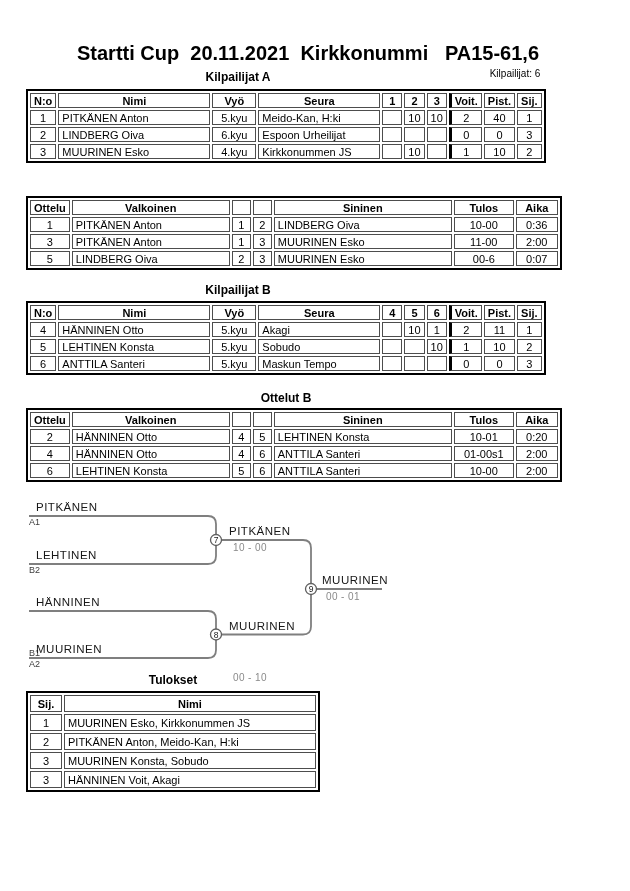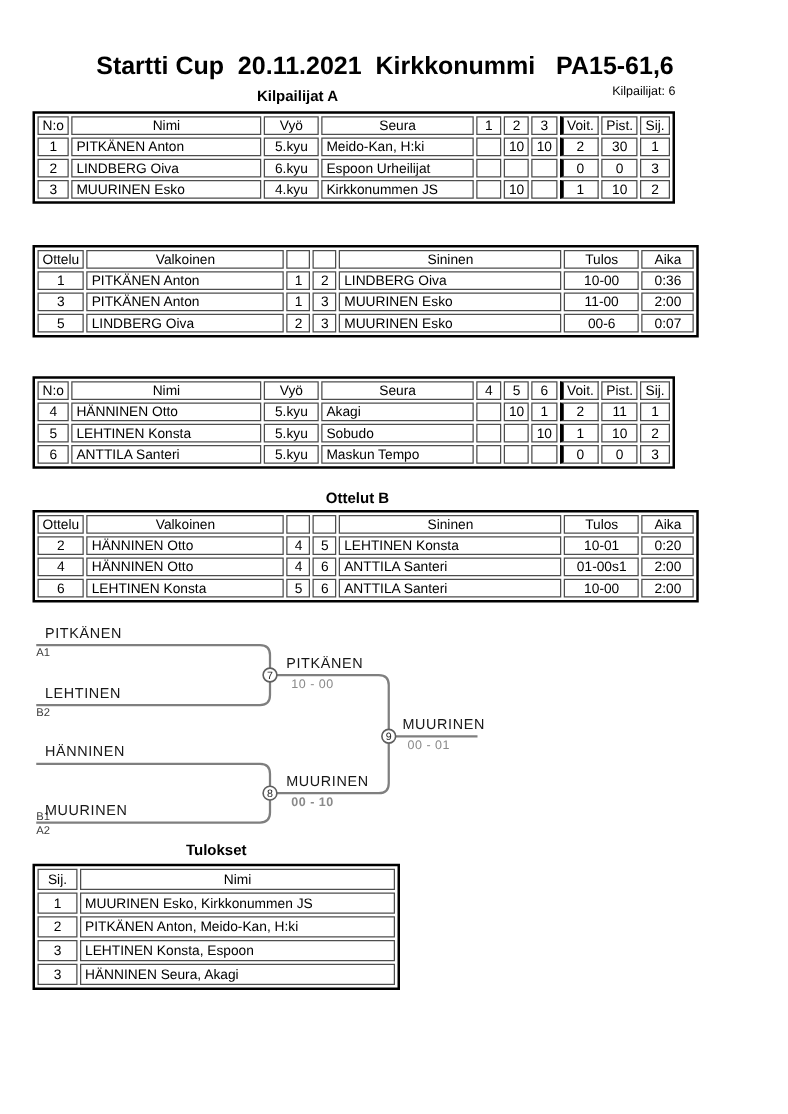--- a/index.html
+++ b/index.html
@@ -7,21 +7,21 @@
         font-family:"Liberation Sans",sans-serif;color:#000;overflow:hidden;padding-left:12px;}
   .doc-title{position:absolute;left:0;top:42px;width:616px;text-align:center;
              font-size:20px;font-weight:bold;white-space:pre;}
   .count-label{position:absolute;left:420px;top:68px;width:190px;text-align:center;font-size:10px;}
   .sec-label{position:absolute;font-size:12px;font-weight:bold;text-align:center;}
   .twrap{position:absolute;border:2px solid #000;background:#fff;}
   table{border-collapse:separate;border-spacing:2px;table-layout:fixed;}
   th,td{border:1px solid #4d4d4d;box-sizing:border-box;height:15px;line-height:12px;
         font-size:11px;padding:0 3px;overflow:hidden;white-space:nowrap;text-align:center;
         font-weight:normal;}
-  th{font-weight:normal;}
+  th{font-weight:bold;}
   .tal{text-align:left;}
   .thick{border-left:3px solid #000;}
   .res td,.res th{height:17px;line-height:14px;}
   
   .bname{position:absolute;font-size:11.5px;letter-spacing:.5px;color:#181818;white-space:nowrap;}
   .bseed{position:absolute;font-size:9px;color:#3d3d3d;}
   .bscore{position:absolute;font-size:10px;color:#8a8a8a;letter-spacing:.4px;}
   svg.bracket{position:absolute;left:0;top:495px;}
   svg.bracket path{fill:none;stroke:#7f7f7f;stroke-width:1.8;}
   svg.bracket circle{fill:#fff;stroke:#5f5f5f;stroke-width:1.3;}
@@ -65,21 +65,21 @@
       </tr>
       <tr>
         <td>1</td>
         <td class="tal">PITKÄNEN Anton</td>
         <td>5.kyu</td>
         <td class="tal">Meido-Kan, H:ki</td>
         <td></td>
         <td>10</td>
         <td>10</td>
         <td class="thick">2</td>
-        <td>30</td>
+        <td>40</td>
         <td>1</td>
       </tr>
       <tr>
         <td>2</td>
         <td class="tal">LINDBERG Oiva</td>
         <td>6.kyu</td>
         <td class="tal">Espoon Urheilijat</td>
         <td></td>
         <td></td>
         <td></td>
@@ -148,20 +148,21 @@
         <td>2</td>
         <td>3</td>
         <td class="tal">MUURINEN Esko</td>
         <td>00-6</td>
         <td>0:07</td>
       </tr>
     </tbody>
       </table>
   </div>
 
+  <div class="sec-label" style="left:26px;top:283px;width:424px;">Kilpailijat B</div>
   <div class="twrap" style="left:26px;top:301px;">
     <table>
       <colgroup>
           <col style="width:24px">
           <col style="width:152px">
           <col style="width:44px">
           <col style="width:122px">
           <col style="width:20px">
           <col style="width:20px">
           <col style="width:18px">
@@ -294,21 +295,21 @@
   <div class="bname" style="left:36px;top:549px;">LEHTINEN</div>
   <div class="bseed" style="left:29px;top:565px;">B2</div>
   <div class="bname" style="left:229px;top:525px;">PITKÄNEN</div>
   <div class="bscore" style="left:233px;top:542px;">10 - 00</div>
 
   <div class="bname" style="left:36px;top:596px;">HÄNNINEN</div>
   <div class="bseed" style="left:29px;top:612px;margin-top:36px;">B1</div>
   <div class="bname" style="left:36px;top:643px;">MUURINEN</div>
   <div class="bseed" style="left:29px;top:659px;">A2</div>
   <div class="bname" style="left:229px;top:620px;">MUURINEN</div>
-  <div class="bscore" style="left:233px;top:637px;font-weight:bold;">00 - 10</div>
+  <div class="bscore" style="left:233px;top:672px;">00 - 10</div>
 
   <div class="bname" style="left:322px;top:574px;">MUURINEN</div>
   <div class="bscore" style="left:326px;top:591px;">00 - 01</div>
 
   <div class="sec-label" style="left:26px;top:673px;width:294px;">Tulokset</div>
   <div class="twrap" style="left:26px;top:691px;">
     <table class="res">
       <colgroup>
           <col style="width:32px">
           <col style="width:252px">
@@ -321,23 +322,23 @@
       <tr>
         <td>1</td>
         <td class="tal">MUURINEN Esko, Kirkkonummen JS</td>
       </tr>
       <tr>
         <td>2</td>
         <td class="tal">PITKÄNEN Anton, Meido-Kan, H:ki</td>
       </tr>
       <tr>
         <td>3</td>
-        <td class="tal">LEHTINEN Konsta, Espoon</td>
-      </tr>
-      <tr>
-        <td>3</td>
-        <td class="tal">HÄNNINEN Seura, Akagi</td>
+        <td class="tal">MUURINEN Konsta, Sobudo</td>
+      </tr>
+      <tr>
+        <td>3</td>
+        <td class="tal">HÄNNINEN Voit, Akagi</td>
       </tr>
     </tbody>
       </table>
   </div>
 
 </div>
 
 </body></html>

